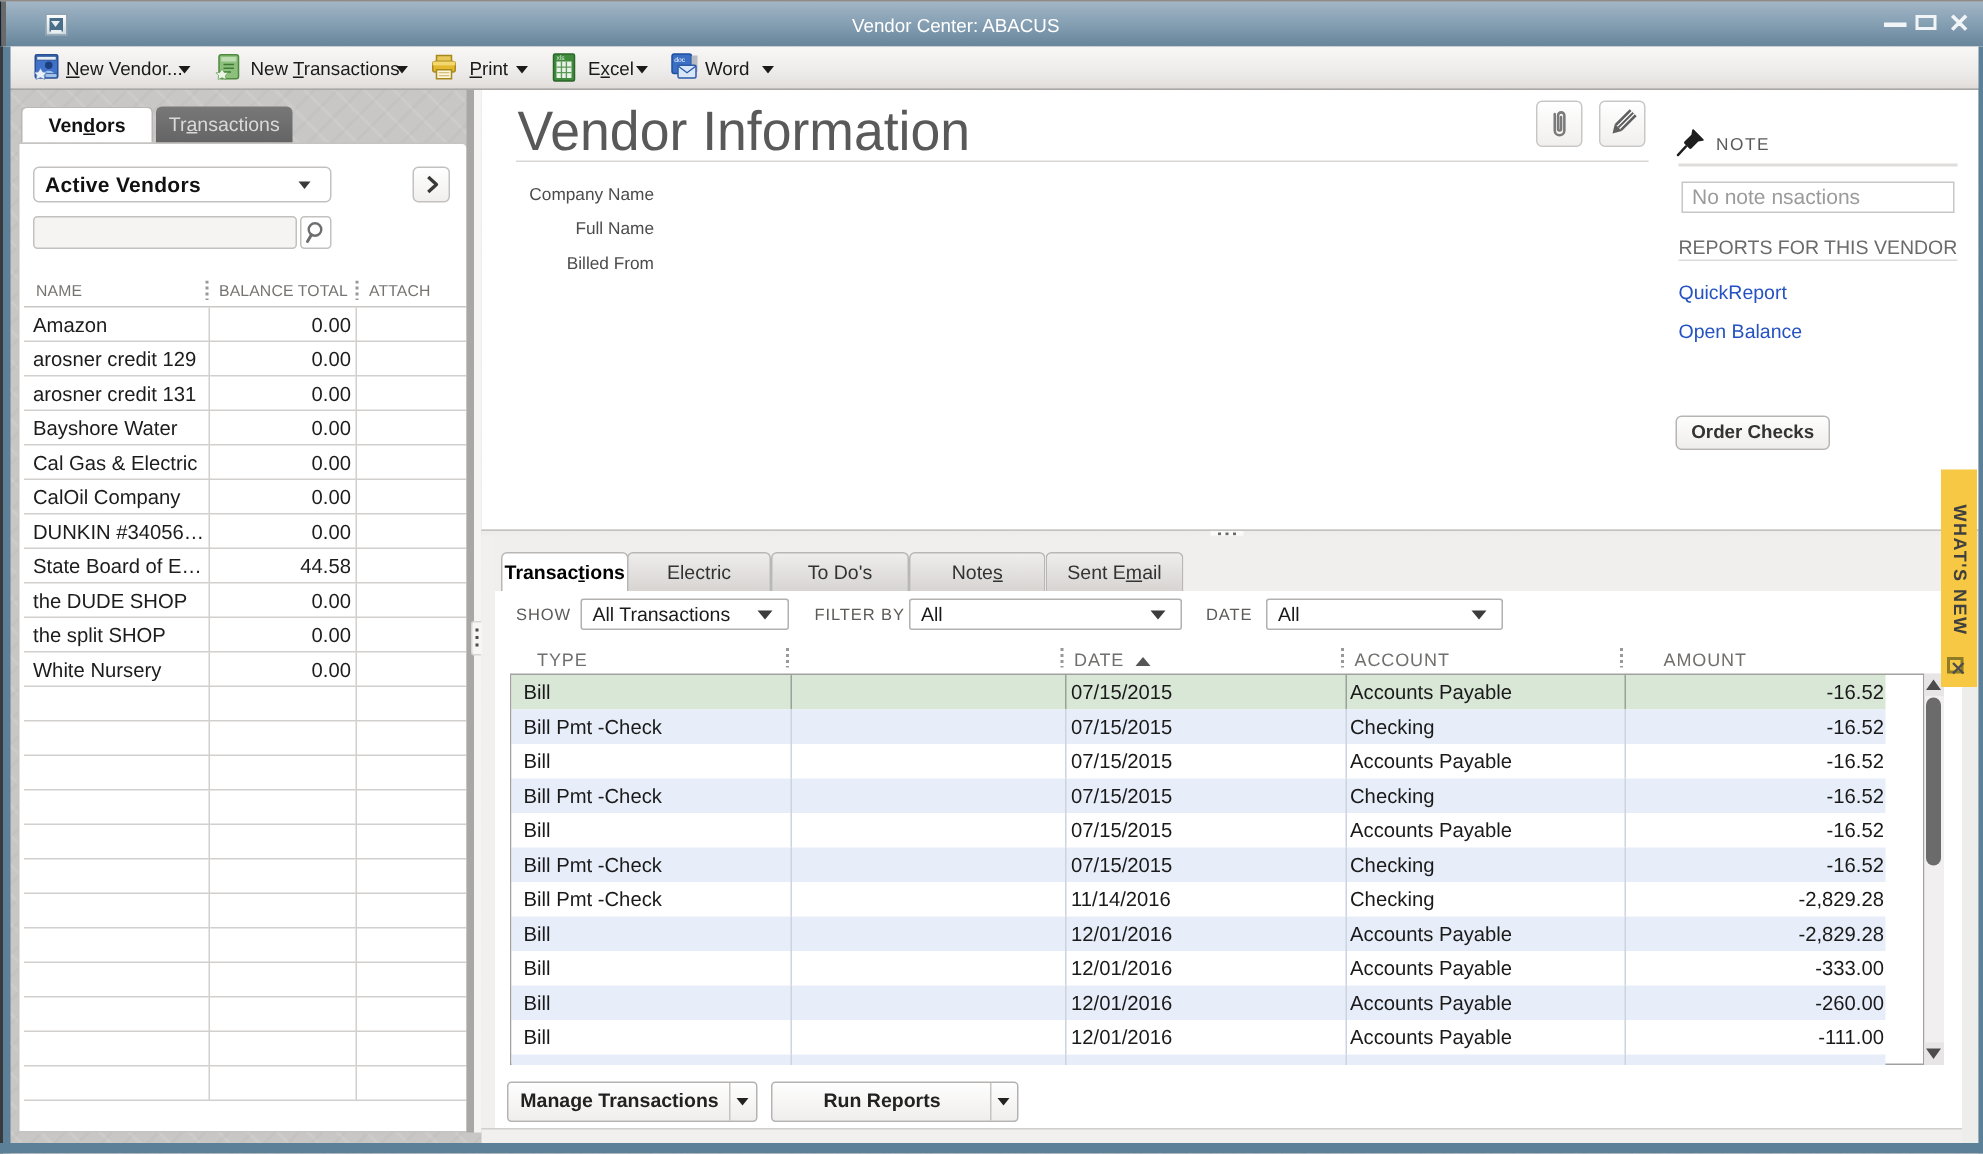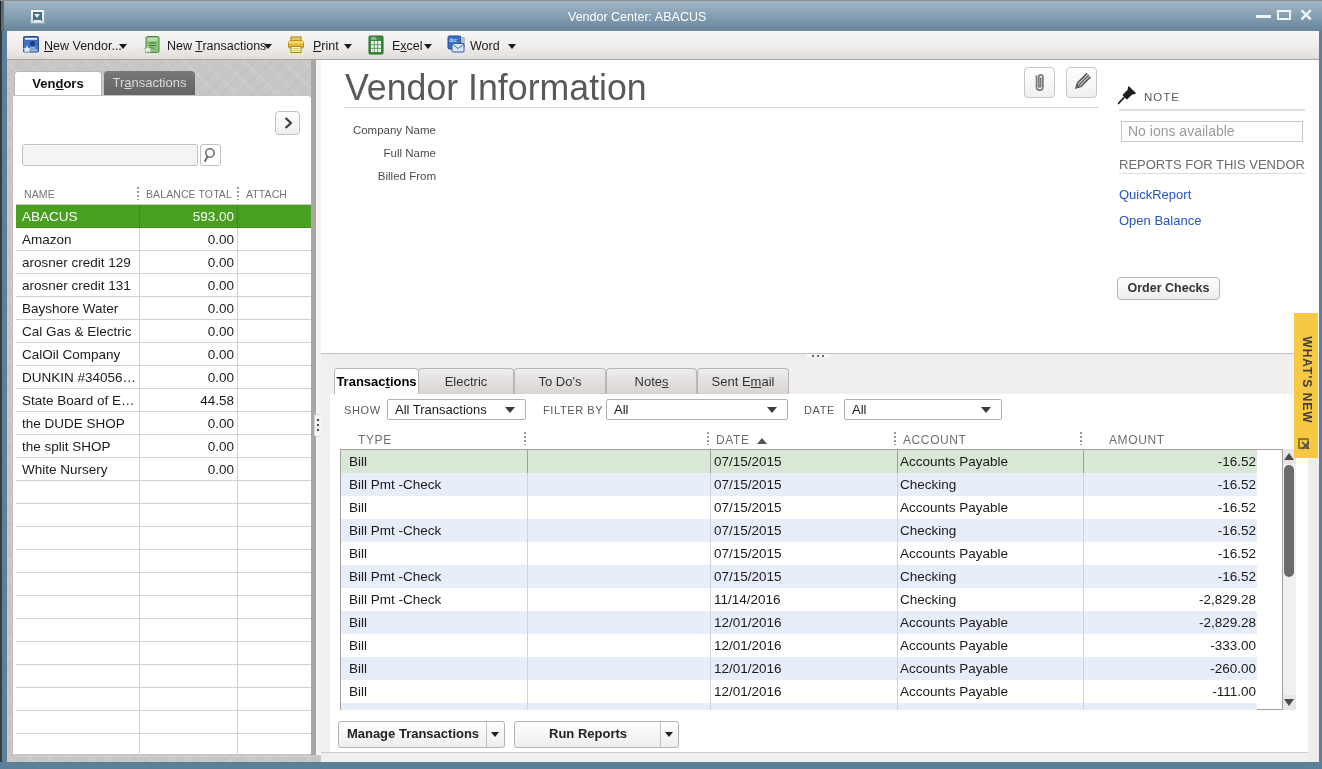--- a/index.html
+++ b/index.html
@@ -210,42 +210,37 @@
       <rect x="5" y="8.5" width="12" height="8.5" rx="1" fill="#d8e6f8" stroke="#2c5ba8"></rect>
       <path d="M5 9 l6 4.5 L17 9" fill="none" stroke="#2c5ba8" stroke-width="0.9"></path>
     </svg>
     <span class="tbtxt" style="left:470px;">Word</span>
     <span class="tbarrow" style="left:508px;"></span>
   </div>
 
   <div id="ltab1" class="abs">Ven<u>d</u>ors</div>
   <div id="ltab2" class="abs">Tr<u>a</u>nsactions</div>
   <div id="lpanel" class="abs"></div>
+  <div id="avbox" class="abs">Active Vendors<span class="arr"></span></div>
   <div id="gobtn" class="abs"><svg width="23" height="22" viewBox="0 0 23 22">
         <path d="M9.5 6 L15 11 L9.5 16" fill="none" stroke="#3a3a3a" stroke-width="2.2" stroke-linejoin="round"></path>
       </svg></div>
   <div id="srchbox" class="abs"></div>
   <div id="magbtn" class="abs"><svg width="19" height="20" viewBox="0 0 19 20">
         <circle cx="9" cy="8" r="4.2" fill="none" stroke="#6e6e6e" stroke-width="1.6"></circle>
         <path d="M6.6 11.5 L4 16" stroke="#6e6e6e" stroke-width="2" stroke-linecap="round"></path>
       </svg></div>
   <div id="vhead" class="abs">
     <div style="left:8px;">NAME</div>
     <div style="left:130px;">BALANCE TOTAL</div>
     <div style="left:230px;">ATTACH</div>
     <span class="vdots" style="left:121px;"></span>
     <span class="vdots" style="left:221px;"></span>
   </div>
   <div id="vtable" class="abs">
-      <div class="vrow sel">
-        <span class="c1">ABACUS</span>
-        <span class="c2">593.00</span>
-        <span class="b1"></span>
-        <span class="b2"></span>
-      </div>
       <div class="vrow">
         <span class="c1">Amazon</span>
         <span class="c2">0.00</span>
         <span class="b1"></span>
         <span class="b2"></span>
       </div>
       <div class="vrow">
         <span class="c1">arosner credit 129</span>
         <span class="c2">0.00</span>
         <span class="b1"></span>
@@ -383,21 +378,21 @@
           </g>
         </svg>
     </div>
     <div id="notepanel">
       <svg class="npx" style="left:19px; top:25px;" width="20" height="20" viewBox="0 0 20 20">
           <path d="M12.2 1.4 L18.6 7.8 C19 8.2 18.8 8.8 18.2 8.9 L15.2 9.4 L10.6 14 C10.2 14.4 9.6 14.4 9.2 14 L6 10.8 C5.6 10.4 5.6 9.8 6 9.4 L10.6 4.8 L11.1 1.8 C11.2 1.2 11.8 1 12.2 1.4 Z" fill="#1e1e1e"></path>
           <path d="M7 12.6 L1.6 18.4" stroke="#1e1e1e" stroke-width="1.6" stroke-linecap="round"></path>
         </svg>
       <div class="npx" style="left:46px; top:31px; font-size:11.5px; color:#5a5a5a; letter-spacing:1px;">NOTE</div>
       <div class="npx" style="left:21px; top:49px; width:186px; height:2px; background:#e0deDC;"></div>
-      <div class="npx" style="left:23px; top:61px; width:182px; height:21px; border:1px solid #c9c7c5; font-size:14px; color:#9b9b9b; line-height:19px; padding-left:6px;">No ions available</div>
+      <div class="npx" style="left:23px; top:61px; width:182px; height:21px; border:1px solid #c9c7c5; font-size:14px; color:#9b9b9b; line-height:19px; padding-left:6px;">No note nsactions</div>
       <div class="npx" style="left:21px; top:97px; font-size:13px; color:#6b6b6b;">REPORTS FOR THIS VENDOR</div>
       <div class="npx" style="left:21px; top:113px; width:186px; height:1px; background:#dddbd9;"></div>
       <div class="npx" style="left:21px; top:127px; font-size:13px; color:#2452c0;">QuickReport</div>
       <div class="npx" style="left:21px; top:153px; font-size:13px; color:#2452c0;">Open Balance</div>
       <div class="npx" style="left:19px; top:217px; width:103px; height:23px; border:1px solid #b7b5b3; border-radius:4px; background:linear-gradient(#fefefe,#efedeb); font-size:12.5px; font-weight:bold; color:#333; text-align:center; line-height:21px;">Order Checks</div>
     </div>
   </div>
 
   <div id="hsplit" class="abs">
       <span style="position:absolute; left:486px; top:0; width:22px; height:4px; background:#fbfafa;"></span>

